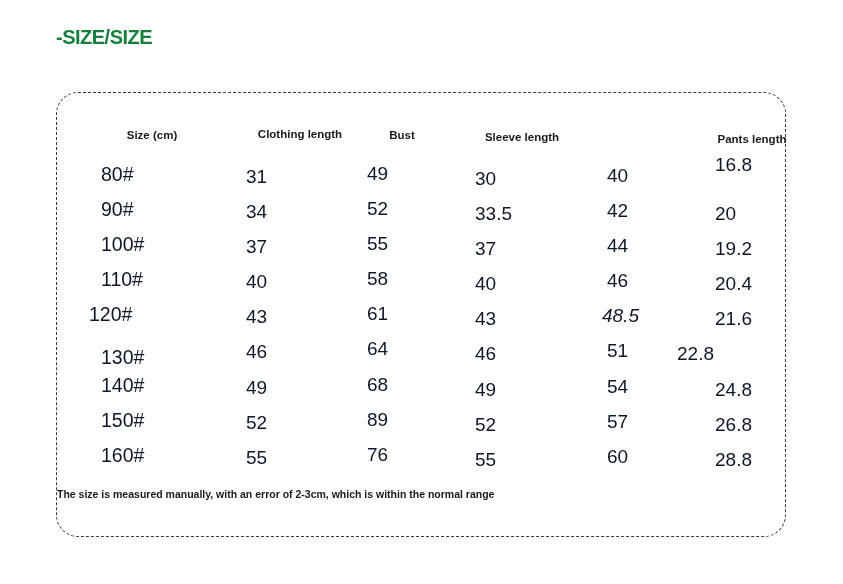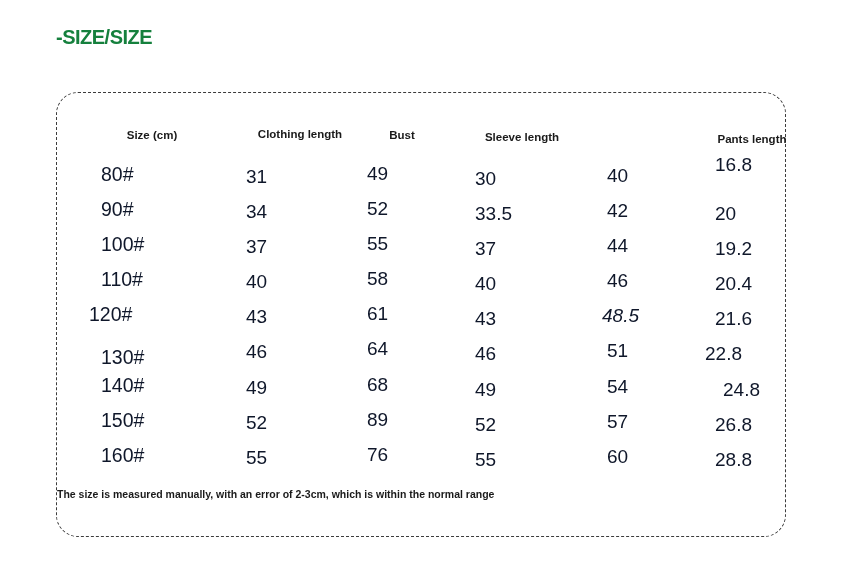--- a/index.html
+++ b/index.html
@@ -126,28 +126,28 @@
       <div class="cell" style="left:310px; top:210px;">61</div>
       <div class="cell" style="left:418px; top:215px;">43</div>
       <div class="cell" style="left:545px; top:212px;font-style:italic;">48.5</div>
       <div class="cell" style="left:658px; top:215px;">21.6</div>
 
       <div class="cell size" style="left:44px;  top:245px;margin-top:8px;">130#</div>
       <div class="cell" style="left:189px; top:248px;">46</div>
       <div class="cell" style="left:310px; top:245px;">64</div>
       <div class="cell" style="left:418px; top:250px;">46</div>
       <div class="cell" style="left:550px; top:247px;">51</div>
-      <div class="cell" style="left:648px; top:250px;">22.8</div>
+      <div class="cell" style="left:620px; top:250px;">22.8</div>
 
       <div class="cell size" style="left:44px;  top:281px;">140#</div>
       <div class="cell" style="left:189px; top:284px;">49</div>
       <div class="cell" style="left:310px; top:281px;">68</div>
       <div class="cell" style="left:418px; top:286px;">49</div>
       <div class="cell" style="left:550px; top:283px;">54</div>
-      <div class="cell" style="left:658px; top:286px;margin-left:8px;">24.8</div>
+      <div class="cell" style="left:658px; top:286px;">24.8</div>
 
       <div class="cell size" style="left:44px;  top:316px;">150#</div>
       <div class="cell" style="left:189px; top:319px;">52</div>
       <div class="cell" style="left:310px; top:316px;">89</div>
       <div class="cell" style="left:418px; top:321px;">52</div>
       <div class="cell" style="left:550px; top:318px;">57</div>
       <div class="cell" style="left:658px; top:321px;">26.8</div>
 
       <div class="cell size" style="left:44px;  top:351px;">160#</div>
       <div class="cell" style="left:189px; top:354px;">55</div>

